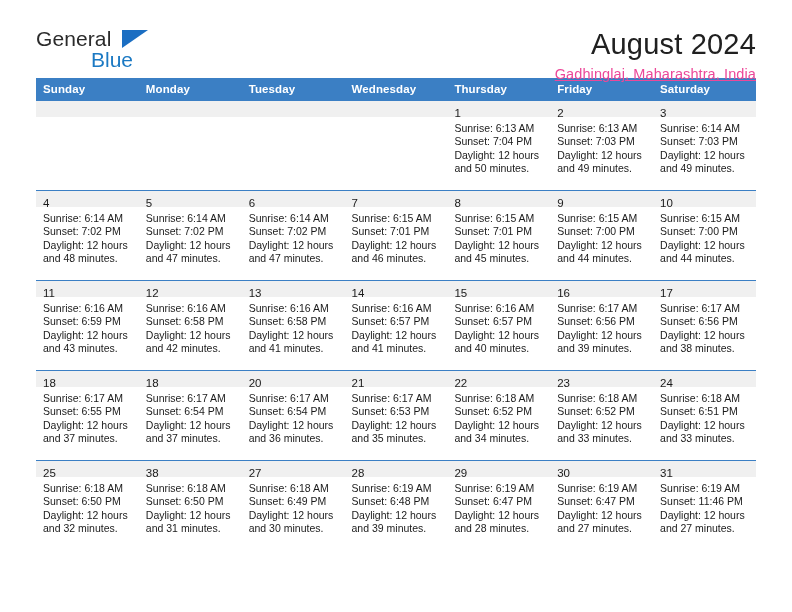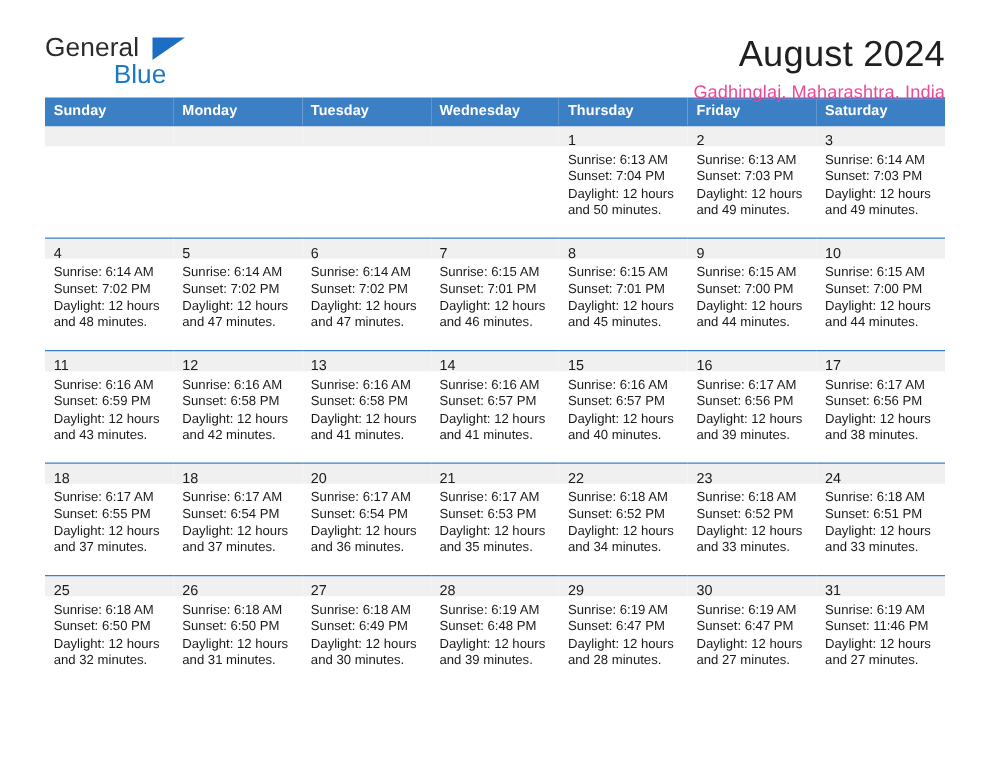--- a/index.html
+++ b/index.html
@@ -415,21 +415,21 @@
           <td>
             <div class="daynum-strip"><span class="daynum">25</span></div>
             <div class="cell-body">
               <div class="cell-line">Sunrise: 6:18 AM</div>
               <div class="cell-line">Sunset: 6:50 PM</div>
               <div class="cell-line">Daylight: 12 hours</div>
               <div class="cell-line">and 32 minutes.</div>
             </div>
           </td>
           <td>
-            <div class="daynum-strip"><span class="daynum">26</span></div>
+            <div class="daynum-strip"><span class="daynum">38</span></div>
             <div class="cell-body">
               <div class="cell-line">Sunrise: 6:18 AM</div>
               <div class="cell-line">Sunset: 6:50 PM</div>
               <div class="cell-line">Daylight: 12 hours</div>
               <div class="cell-line">and 31 minutes.</div>
             </div>
           </td>
           <td>
             <div class="daynum-strip"><span class="daynum">27</span></div>
             <div class="cell-body">

